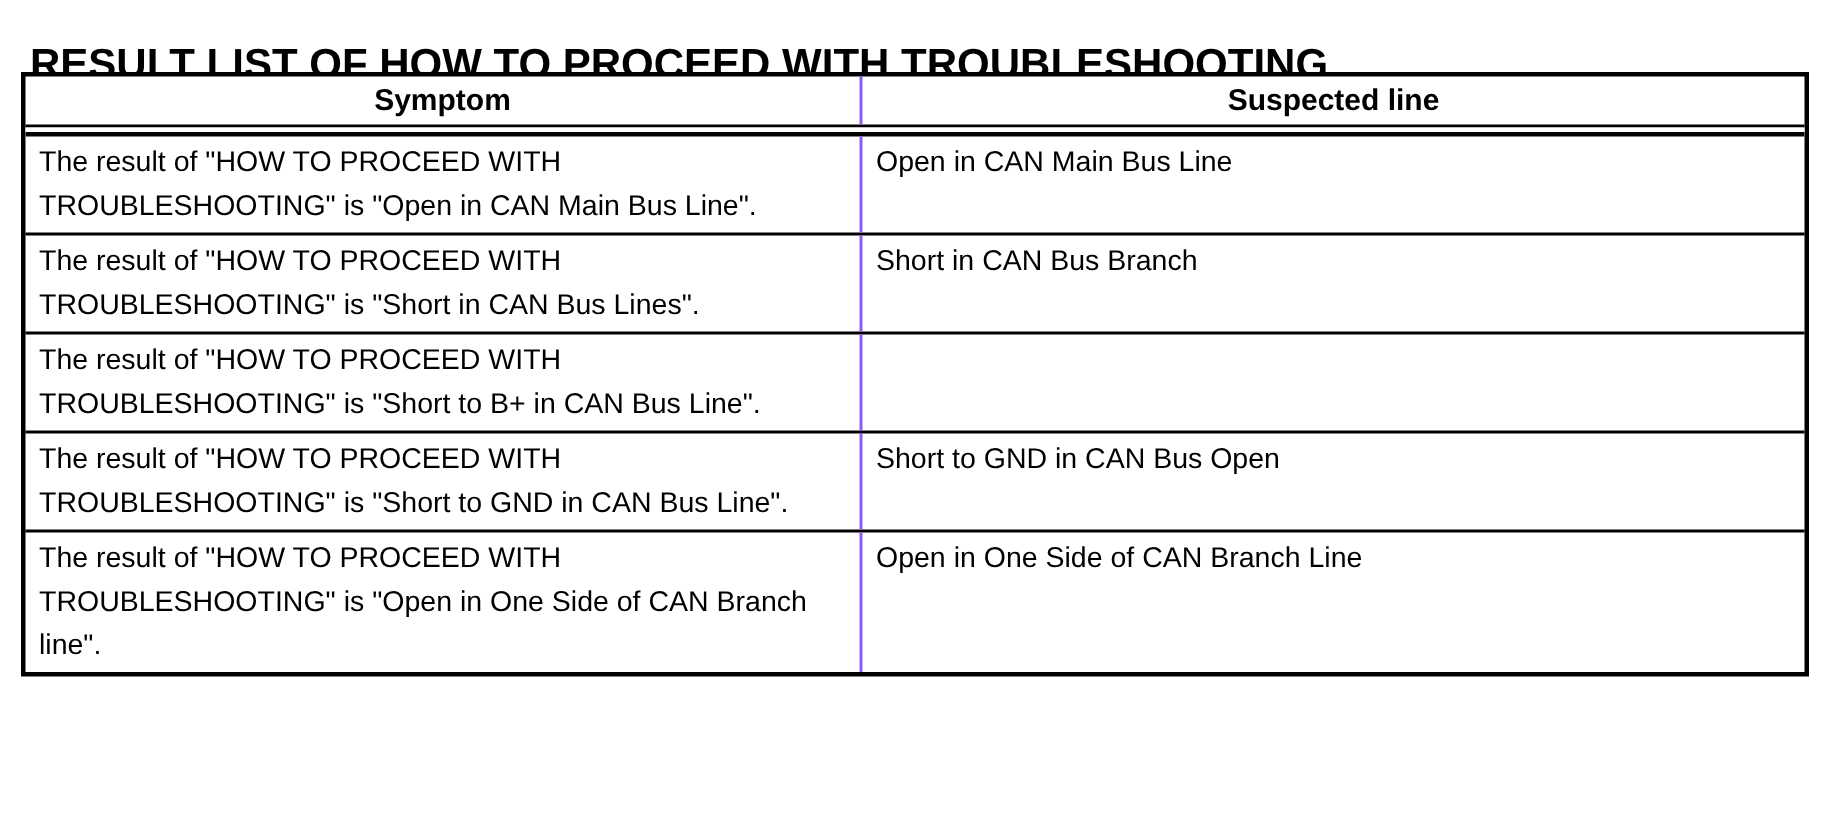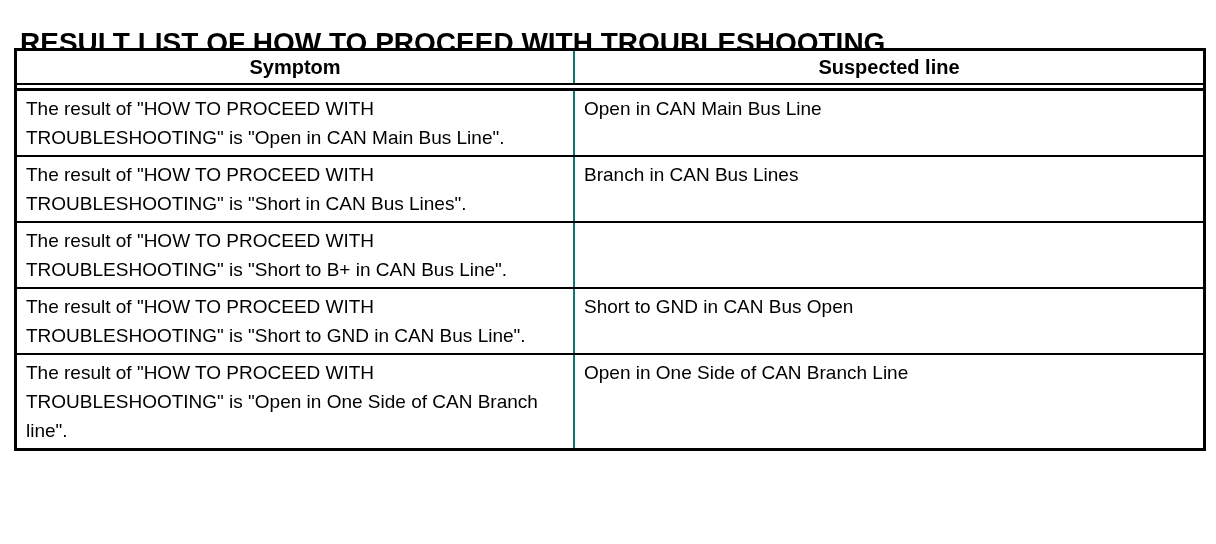--- a/index.html
+++ b/index.html
@@ -63,21 +63,21 @@
   }
   .tcell {
     box-sizing: border-box;
     padding: 3px 10px 3px 9px;
     font-size: 19px;
     line-height: 29px;
   }
   .col-symptom {
     width: 558px;
     flex: 0 0 558px;
-    border-right: 2px solid #0f766e;
+    border-right: 2px solid #8b5cf6;
   }
   .col-area {
     flex: 1 1 auto;
   }
 </style>
 </head>
 <body>
 
 <div class="page">
 
@@ -92,21 +92,21 @@
 
     <div class="sep-band"></div>
 
     <div class="trow">
       <div class="tcell col-symptom">The result of "HOW TO PROCEED WITH TROUBLESHOOTING" is "Open in CAN Main Bus Line".</div>
       <div class="tcell col-area">Open in CAN Main Bus Line</div>
     </div>
 
     <div class="trow">
       <div class="tcell col-symptom">The result of "HOW TO PROCEED WITH TROUBLESHOOTING" is "Short in CAN Bus Lines".</div>
-      <div class="tcell col-area">Branch in CAN Bus Lines</div>
+      <div class="tcell col-area">Short in CAN Bus Branch</div>
     </div>
 
     <div class="trow">
       <div class="tcell col-symptom">The result of "HOW TO PROCEED WITH TROUBLESHOOTING" is "Short to B+ in CAN Bus Line".</div>
     </div>
 
     <div class="trow">
       <div class="tcell col-symptom">The result of "HOW TO PROCEED WITH TROUBLESHOOTING" is "Short to GND in CAN Bus Line".</div>
       <div class="tcell col-area">Short to GND in CAN Bus Open</div>
     </div>

